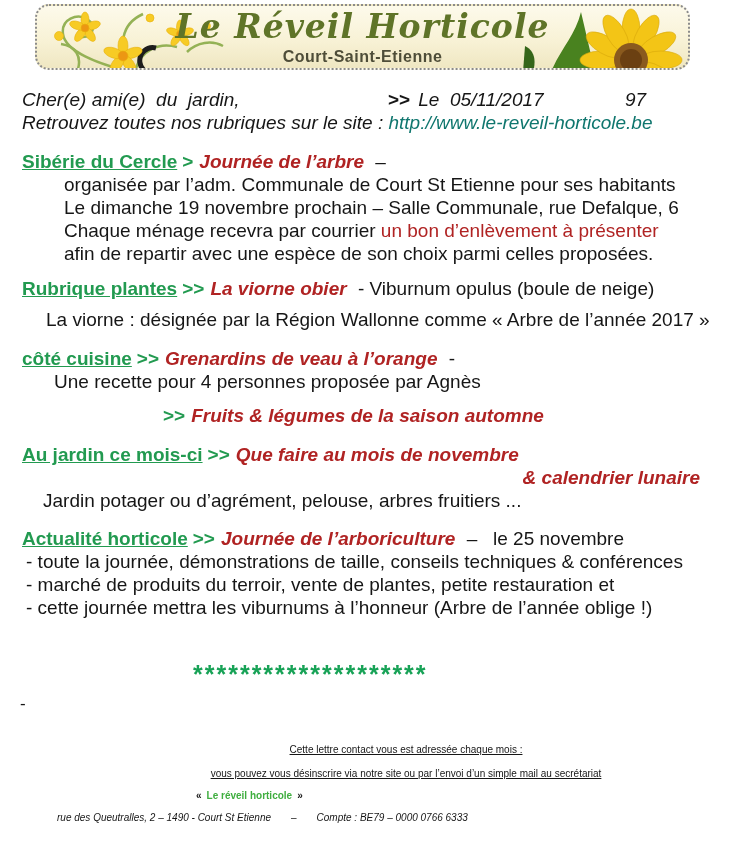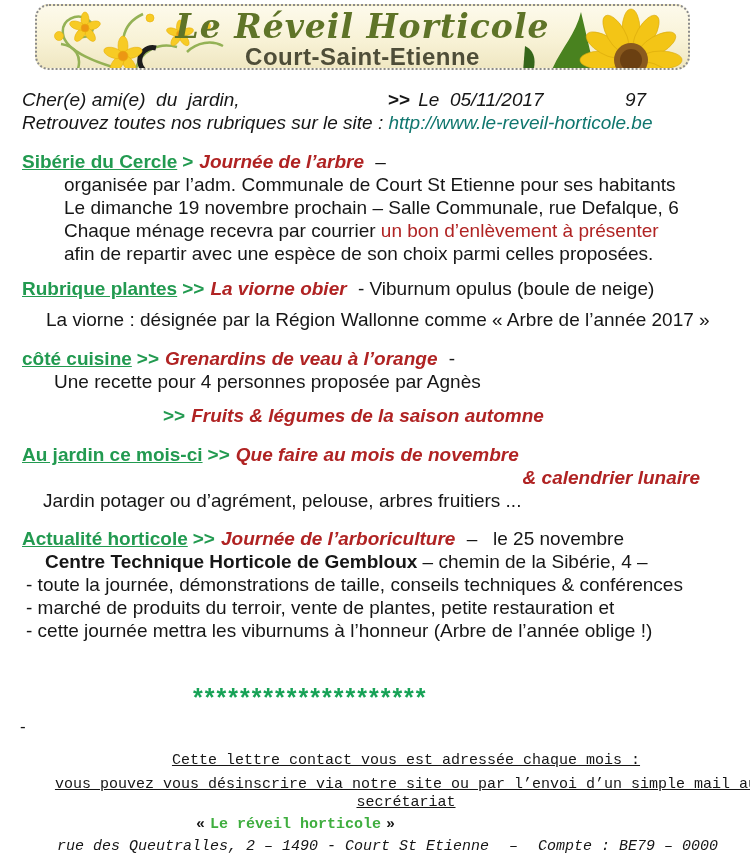--- a/index.html
+++ b/index.html
@@ -21,21 +21,21 @@
     overflow:hidden;
   }
   .deco-left  { position:absolute; left:0; top:0; }
   .deco-right { position:absolute; right:0; top:0; }
   .banner-text { position:absolute; left:0; top:2px; width:100%; text-align:center; z-index:2; }
   .banner-title {
     font-family:"DejaVu Serif", serif; font-style:italic; font-weight:bold;
     font-size:33px; line-height:38px; color:#5f7428; letter-spacing:1px;
   }
   .banner-subtitle {
-    font-size:24px; line-height:22px; font-weight:bold; color:#4e4d38; letter-spacing:0.5px;
+    font-size:16px; line-height:22px; font-weight:bold; color:#4e4d38; letter-spacing:0.5px;
   }
 
   
   .content { padding-top:88px; }
   .greeting-row { position:relative; margin-left:22px; height:23px; }
   .date-group { position:absolute; left:366px; top:0; }
   .date-marker { font-weight:bold; margin-right:8px; }
   .issue-no { position:absolute; left:603px; top:0; }
   .site-row { margin-left:22px; }
   .link { color:#0f766e; text-decoration:none; cursor:pointer;font-style:italic; }
@@ -60,21 +60,21 @@
   .right-red { text-align:right; padding-right:50px; }
 
   
   .stars {
     margin:41px 0 0 193px; color:#17a256; font-weight:bold;
     font-size:25px; line-height:28px; letter-spacing:2px;
   }
   .page-dash { margin:4px 0 0 20px; font-size:17px; }
 
   
-  .footer { margin-top:14px; font-size:15px; line-height:18px;font-family:Liberation Mono, monospace; }
+  .footer { margin-top:26px; font-size:10px; line-height:18px; }
   .f-center { text-align:center; position:relative; left:31px; }
   .f-underline { text-decoration:underline; }
   .f-line2 { margin-top:6px; }
   .f-org { margin:4px 0 0 196px; font-weight:bold; }
   .f-org-name { color:#3fae3f; margin:0 5px; }
   .f-addr { margin:4px 0 0 57px; font-style:italic; }
   .f-sep { margin:0 20px; }
 </style>
 </head>
 <body>
@@ -192,24 +192,20 @@
   </div>
   <div class="right-red">
     <span class="h-title">&amp; calendrier lunaire</span>
   </div>
   <div class="ln-j">Jardin potager ou d’agrément, pelouse, arbres fruitiers ...</div>
 
   <div class="h-row mt15">
     <span class="h-label">Actualité horticole</span><span class="h-arrow">&gt;&gt;</span><span class="h-title">Journée de l’arboriculture</span>
     <span class="h-suffix pre">–   le 25 novembre</span>
   </div>
-  <div class="ln-g">
-    <span class="b">Centre Technique Horticole de Gembloux</span>
-    <span>– chemin de la Sibérie, 4 –</span>
-  </div>
   <div class="ln-d">- toute la journée, démonstrations de taille, conseils techniques &amp; conférences</div>
   <div class="ln-d">- marché de produits du terroir, vente de plantes, petite restauration et</div>
   <div class="ln-d">- cette journée mettra les viburnums à l’honneur (Arbre de l’année oblige !)</div>
 
   <div class="stars">********************</div>
   <div class="page-dash">-</div>
 
   <div class="footer">
     <div class="f-center">
       <span class="f-underline">Cette lettre contact vous est adressée chaque mois :</span>

